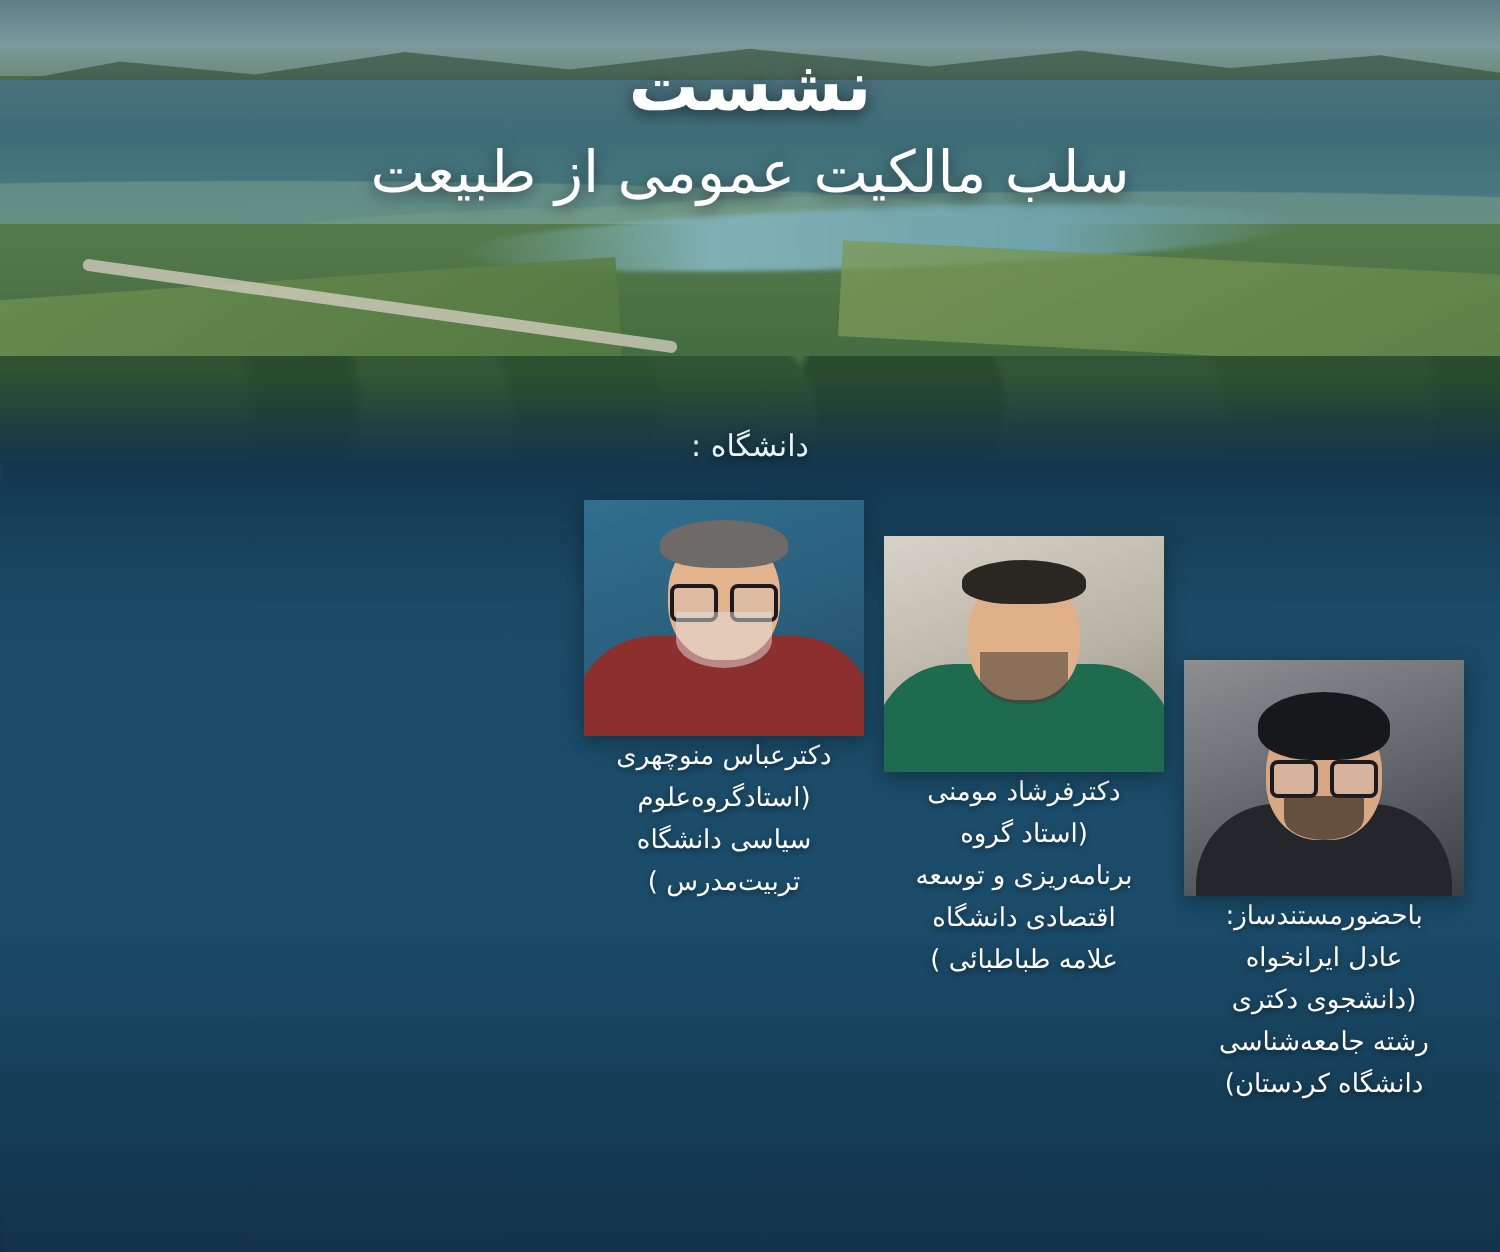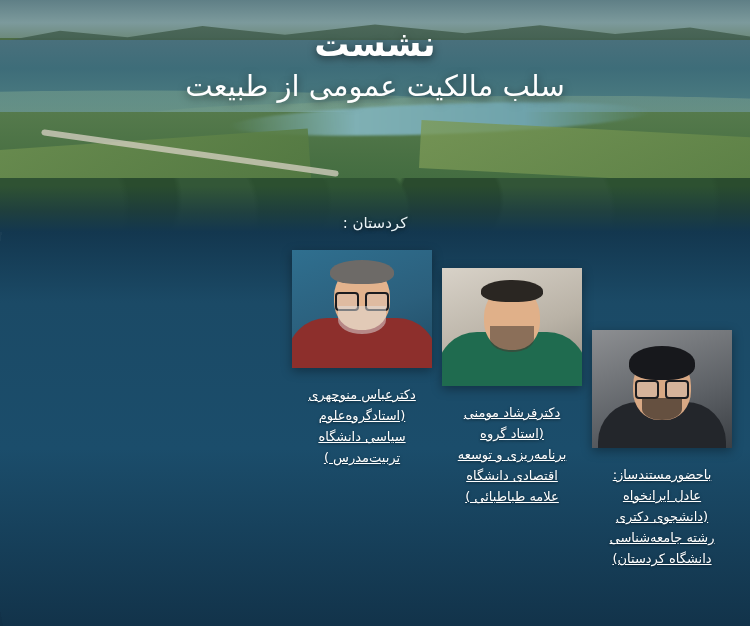--- a/index.html
+++ b/index.html
@@ -195,28 +195,27 @@
     background: rgba(210,220,230,.22);
   }
   .photo .beard {
     position: absolute;
     left: 50%;
     transform: translateX(-50%);
     border-radius: 0 0 50% 50%;
   }
 
   .caption {
-    margin-top: 16px;
+    margin-top: 0;
     color: #ffffff;
     font-size: 13px;
     line-height: 1.62;
     text-align: center;
     text-shadow: 0 1px 3px rgba(0,0,0,.5);
     padding: 0 2px;
-    text-decoration: underline;
   }
 
   
   #card-0 { right: 18px;  top: 330px; }   
   #card-1 { right: 168px; top: 268px; }
   #card-2 { right: 318px; top: 250px; }
   #card-4 { right: 596px; top: 328px; }
 </style>
 </head>
 <body>
@@ -238,21 +237,21 @@
 
   <div class="title-wrap">
     <div class="title-line1">نشست</div>
     <div class="title-line2">سلب مالکیت عمومی از طبیعت</div>
   </div>
 
   <div class="speakers-band">
     <div class="band-stripes"></div>
   </div>
 
-  <div class="speakers-label">کردستان :</div>
+  <div class="speakers-label">دانشگاه :</div>
 
   <div class="card" id="card-0">
     <div class="photo">
       <div class="bg" style="background:linear-gradient(160deg,#8d8f92,#5d6166 60%,#3b3f44);"></div>
       <div class="body" style="width:128px;height:46px;bottom:0;background:#23262b;"></div>
       <div class="head" style="width:58px;height:66px;top:24px;background:#d8a884;"></div>
       <div class="hair" style="width:66px;height:34px;top:16px;background:#17181c;"></div>
       <div class="glasses" style="top:50px;">
           <i></i>
           <i></i>

